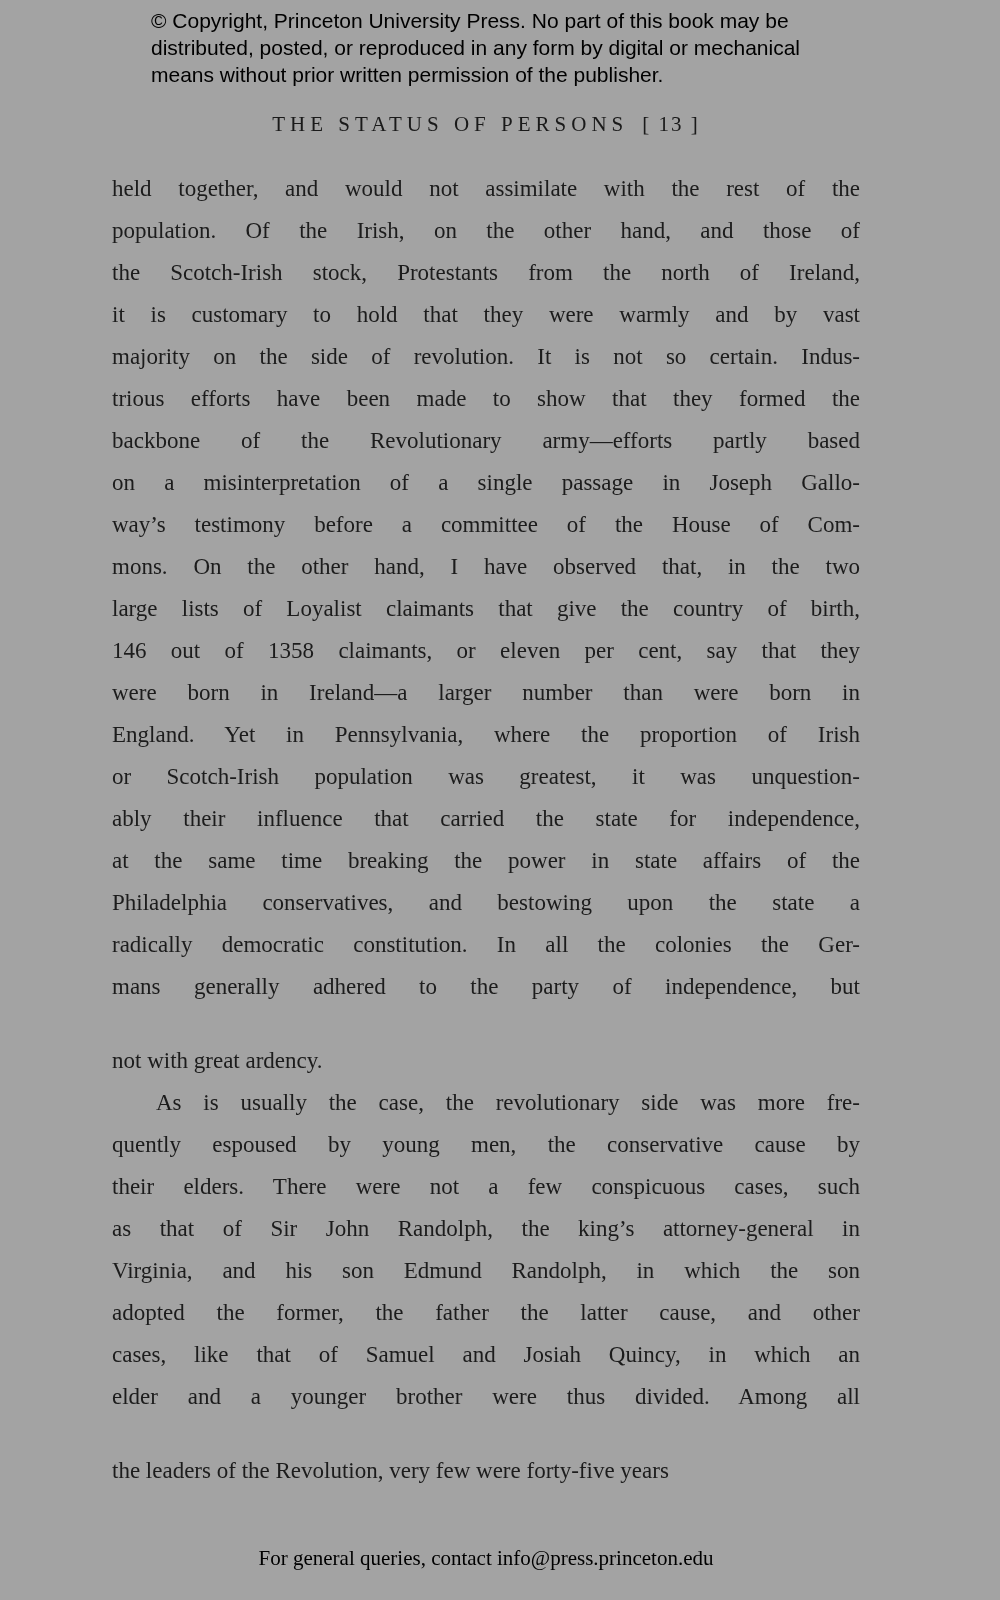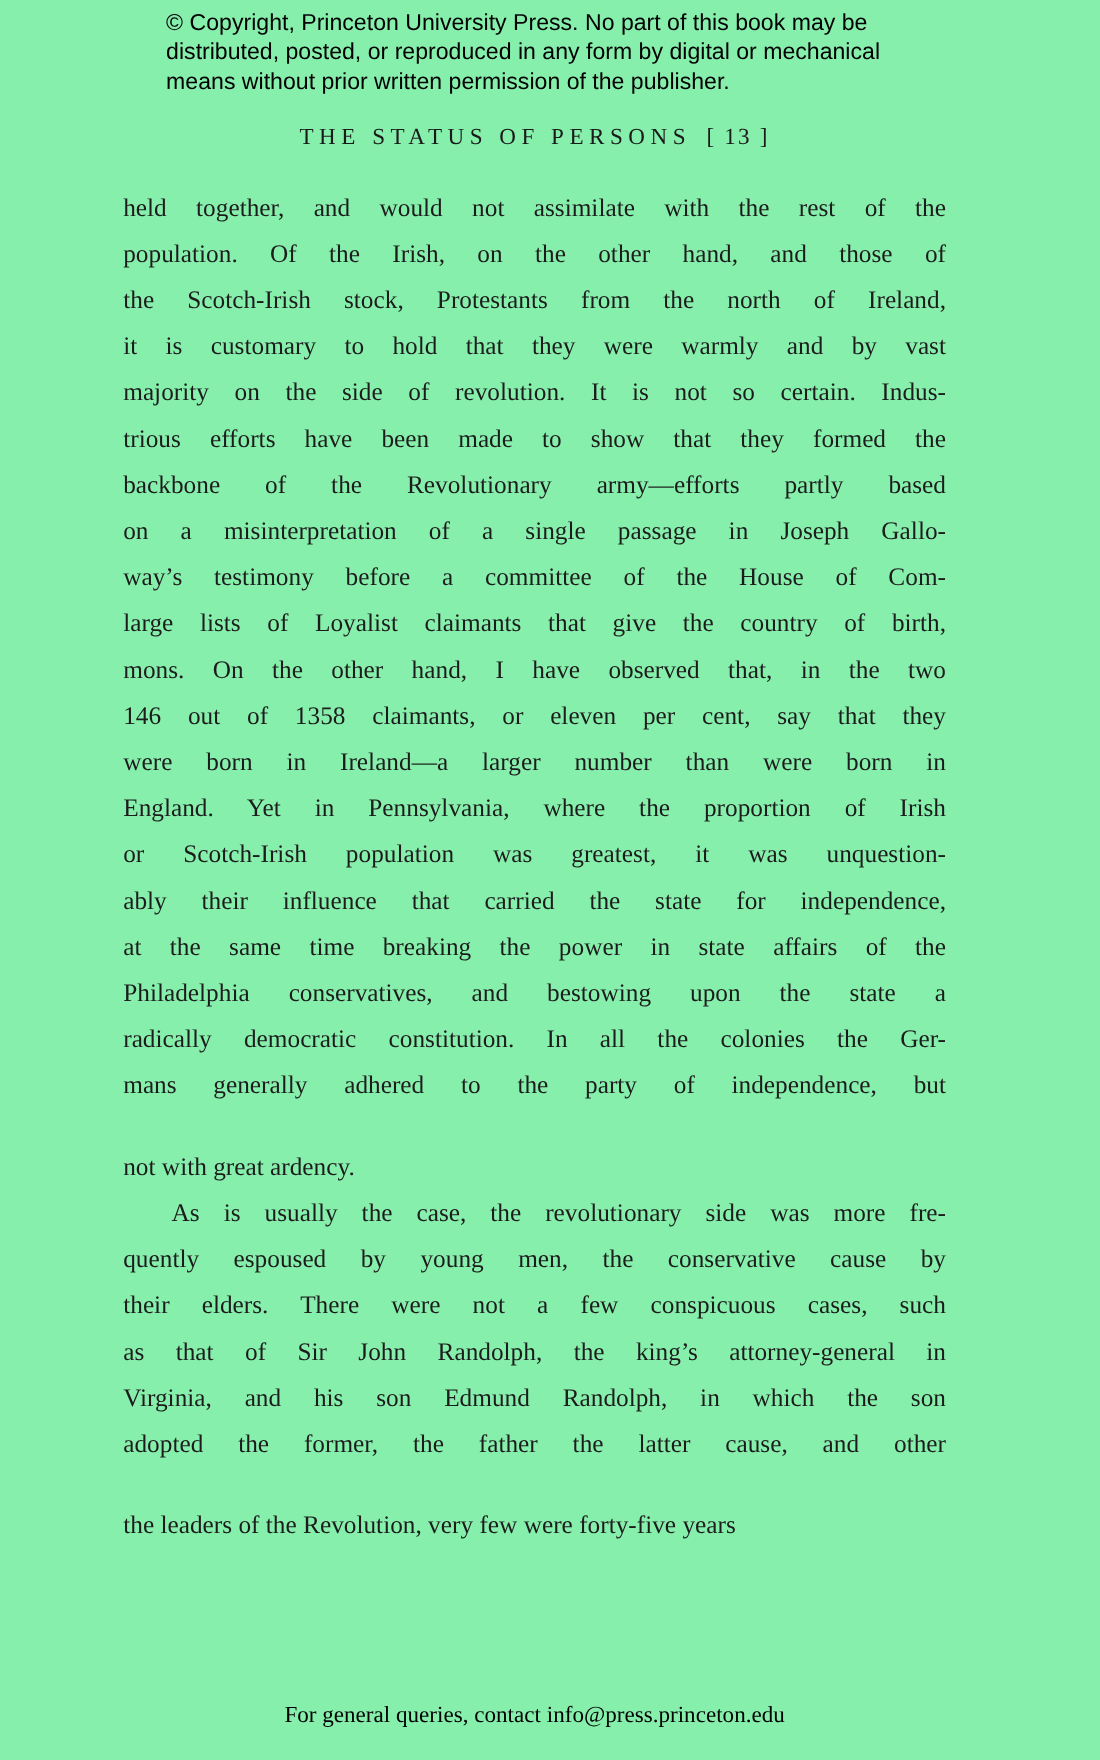--- a/index.html
+++ b/index.html
@@ -4,21 +4,21 @@
 <style>
   html, body {
     margin: 0;
     padding: 0;
     background: #ffffff;
   }
   .page {
     position: relative;
     width: 1000px;
     height: 1600px;
-    background: #86efac;
+    background: #a3a3a3;
     overflow: hidden;
   }
   .copyright-notice {
     position: absolute;
     left: 151px;
     top: 7px;
     font-family: "Liberation Sans", sans-serif;
     font-size: 21px;
     line-height: 27px;
     color: #000000;
@@ -93,40 +93,42 @@
     <div class="para">
         <div class="line">held together, and would not assimilate with the rest of the</div>
         <div class="line">population. Of the Irish, on the other hand, and those of</div>
         <div class="line">the Scotch-Irish stock, Protestants from the north of Ireland,</div>
         <div class="line">it is customary to hold that they were warmly and by vast</div>
         <div class="line">majority on the side of revolution. It is not so certain. Indus-</div>
         <div class="line">trious efforts have been made to show that they formed the</div>
         <div class="line">backbone of the Revolutionary army—efforts partly based</div>
         <div class="line">on a misinterpretation of a single passage in Joseph Gallo-</div>
         <div class="line">way’s testimony before a committee of the House of Com-</div>
+        <div class="line">mons. On the other hand, I have observed that, in the two</div>
         <div class="line">large lists of Loyalist claimants that give the country of birth,</div>
-        <div class="line">mons. On the other hand, I have observed that, in the two</div>
         <div class="line">146 out of 1358 claimants, or eleven per cent, say that they</div>
         <div class="line">were born in Ireland—a larger number than were born in</div>
         <div class="line">England. Yet in Pennsylvania, where the proportion of Irish</div>
         <div class="line">or Scotch-Irish population was greatest, it was unquestion-</div>
         <div class="line">ably their influence that carried the state for independence,</div>
         <div class="line">at the same time breaking the power in state affairs of the</div>
         <div class="line">Philadelphia conservatives, and bestowing upon the state a</div>
         <div class="line">radically democratic constitution. In all the colonies the Ger-</div>
         <div class="line">mans generally adhered to the party of independence, but</div>
         <div class="line">not with great ardency.</div>
       </div>
     <div class="para para-indent-first">
         <div class="line">As is usually the case, the revolutionary side was more fre-</div>
         <div class="line">quently espoused by young men, the conservative cause by</div>
         <div class="line">their elders. There were not a few conspicuous cases, such</div>
         <div class="line">as that of Sir John Randolph, the king’s attorney-general in</div>
         <div class="line">Virginia, and his son Edmund Randolph, in which the son</div>
         <div class="line">adopted the former, the father the latter cause, and other</div>
+        <div class="line">cases, like that of Samuel and Josiah Quincy, in which an</div>
+        <div class="line">elder and a younger brother were thus divided. Among all</div>
         <div class="line">the leaders of the Revolution, very few were forty-five years</div>
       </div>
   </div>
 
   <div class="page-footer">
     <span>For general queries, contact info@press.princeton.edu</span>
   </div>
 
 </div>
 

